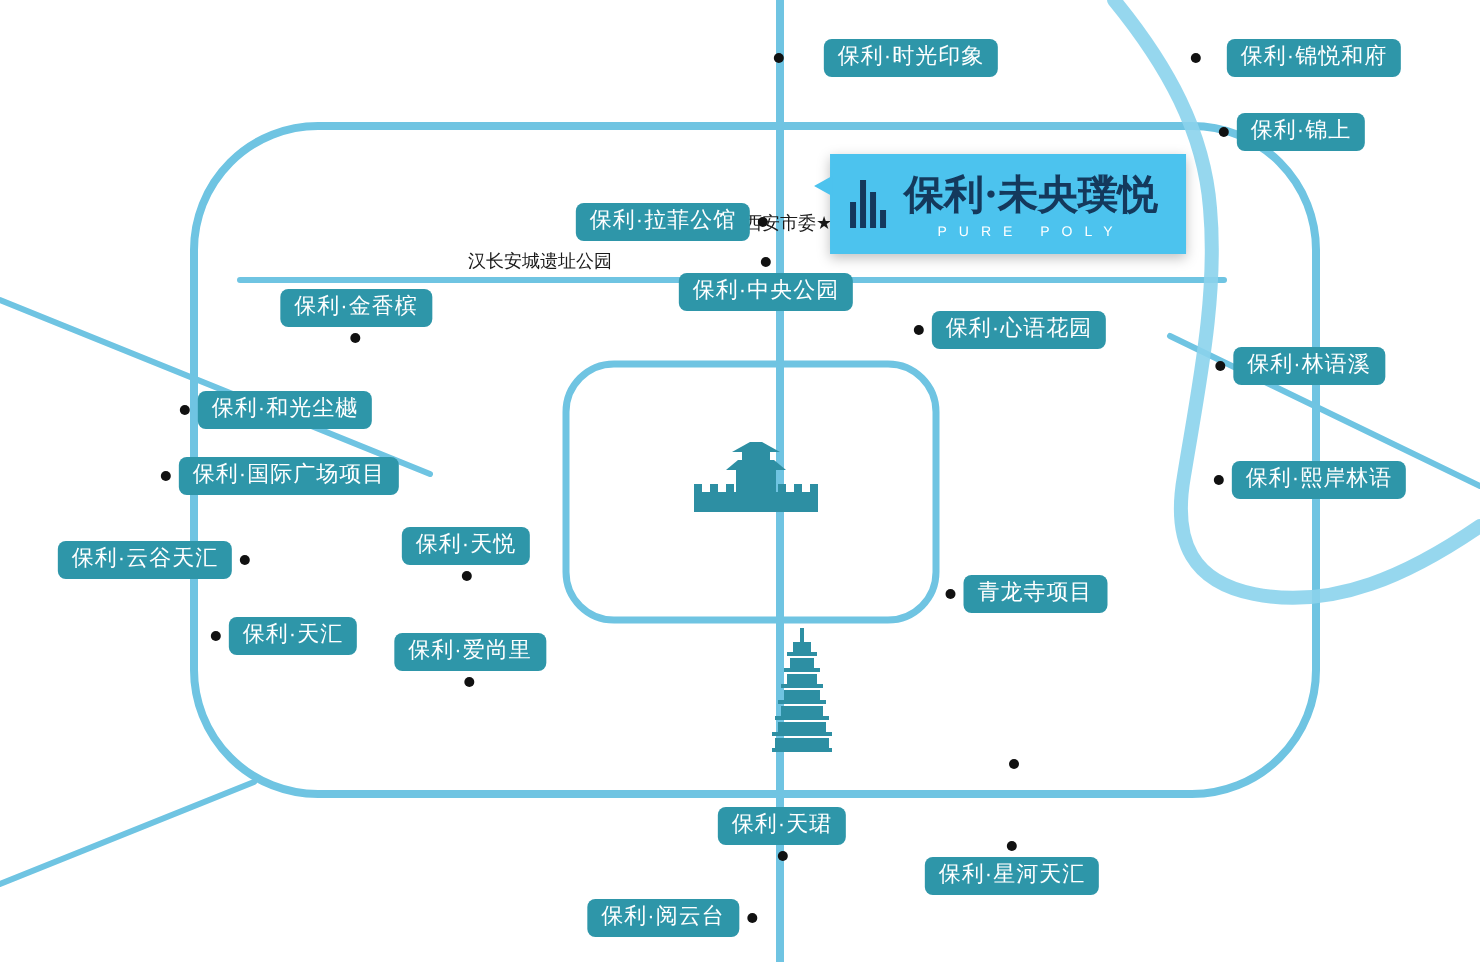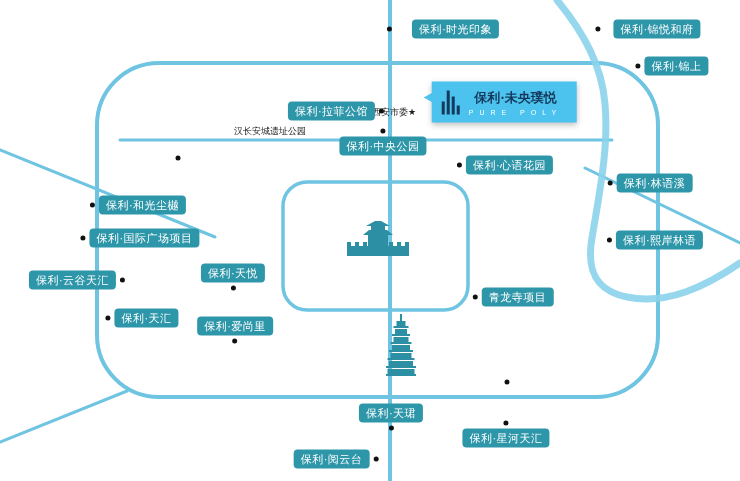--- a/index.html
+++ b/index.html
@@ -78,21 +78,21 @@
     background: var(--logo-text, #14395c);
   }
   .logo-icon i:nth-child(1) { height: 13px; }
   .logo-icon i:nth-child(2) { height: 24px; }
   .logo-icon i:nth-child(3) { height: 18px; }
   .logo-icon i:nth-child(4) { height: 9px;  }
   .logo-textwrap { display: flex; flex-direction: column; align-items: center; }
   .logo-title {
     font-family: "DejaVu Serif", "Liberation Serif", serif;
     font-weight: bold;
-    font-size: 13px;
+    font-size: 20px;
     color: var(--logo-text, #14395c);
     white-space: nowrap;
   }
   .logo-subtitle {
     margin-top: 2px;
     font-size: 7px;
     letter-spacing: 6px;
     color: #ffffff;
     white-space: nowrap;
   }
@@ -174,30 +174,31 @@
 
   <div>
       <div class="marker dot-left" style="left: 443px; top: 29px; gap: 20px;">
     <span class="dot"></span>
     <span class="pill">保利·时光印象</span>
   </div>
       <div class="marker dot-left" style="left: 648px; top: 29px; gap: 13px;">
     <span class="dot"></span>
     <span class="pill">保利·锦悦和府</span>
   </div>
-      <div class="marker dot-left" style="left: 672px; top: 66px;">
+      <div class="marker dot-left" style="left: 646px; top: 66px;">
     <span class="dot"></span>
     <span class="pill">保利·锦上</span>
   </div>
       <div class="marker dot-right" style="left: 336px; top: 73px; margin-top: 38px;">
     <span class="dot"></span>
     <span class="pill">保利·拉菲公馆</span>
   </div>
       <div class="marker dot-bottom" style="left: 178px; top: 158px;">
     <span class="dot"></span>
+    <span class="pill">保利·金香槟</span>
   </div>
       <div class="marker dot-top" style="left: 383px; top: 142px;">
     <span class="dot"></span>
     <span class="pill">保利·中央公园</span>
   </div>
       <div class="marker dot-left" style="left: 505px; top: 165px;">
     <span class="dot"></span>
     <span class="pill">保利·心语花园</span>
   </div>
       <div class="marker dot-left" style="left: 650px; top: 183px;">

